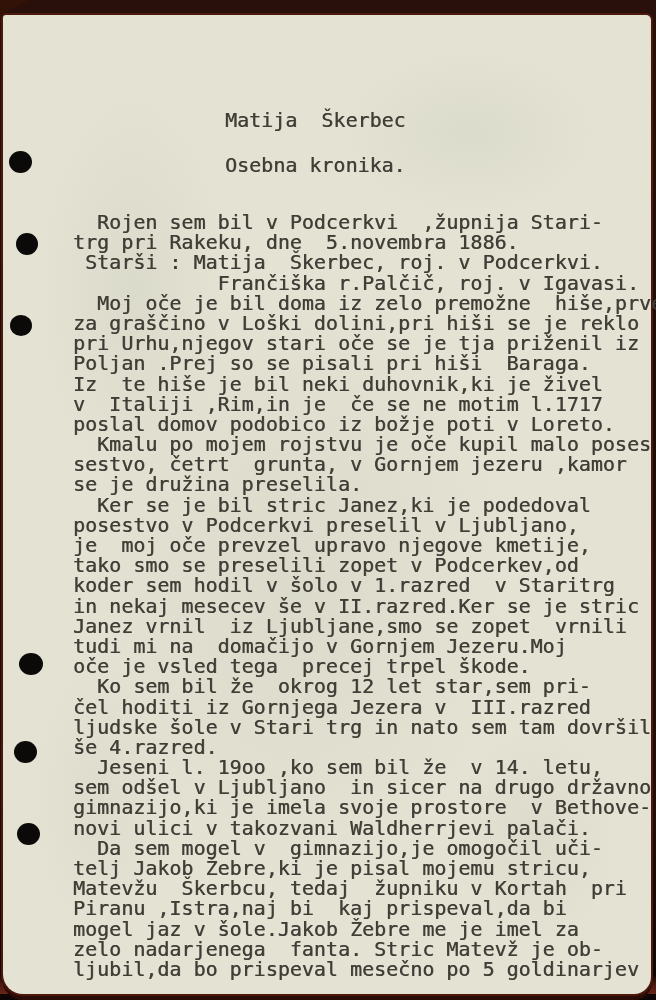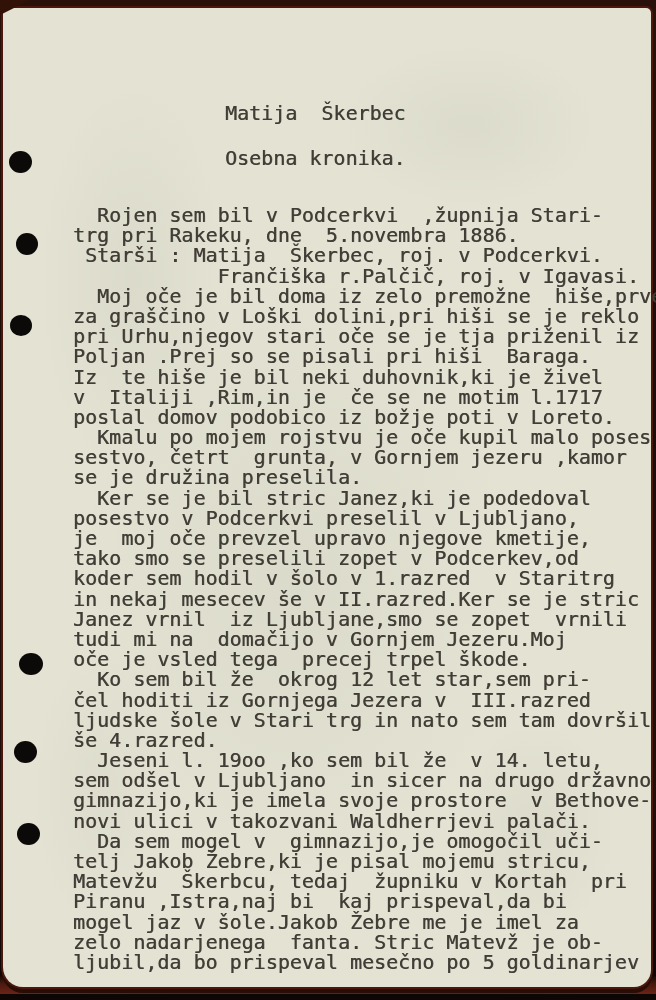--- a/index.html
+++ b/index.html
@@ -15,21 +15,21 @@
     position: absolute; inset: 0;
     background: linear-gradient(180deg, #2a100a 0%, #1c0d07 40%, #230e08 80%, #0d0604 100%);
   }
   .cover-red-bottom {
     position: absolute; left: 0; right: 0; bottom: 6px; height: 18px;
     background: radial-gradient(ellipse at 3% 100%, #6b2416 0%, rgba(107,36,22,0.65) 40%, transparent 75%),
                 radial-gradient(ellipse at 97% 100%, #6b2416 0%, rgba(107,36,22,0.6) 40%, transparent 75%);
   }
   .paper {
     position: absolute;
-    left: 3px; top: 8px;
+    left: 3px; top: 15px;
     width: 648px; height: 979px;
     background:
       radial-gradient(closest-side at 20% 28%, rgba(150,155,130,0.10), transparent 72%),
       radial-gradient(closest-side at 72% 12%, rgba(130,140,115,0.08), transparent 70%),
       radial-gradient(closest-side at 45% 58%, rgba(140,145,120,0.09), transparent 75%),
       radial-gradient(closest-side at 82% 84%, rgba(135,140,115,0.08), transparent 70%),
       radial-gradient(closest-side at 15% 80%, rgba(145,150,125,0.07), transparent 70%),
       #e3e2d3;
     border-radius: 3px 5px 17px 20px;
     box-shadow: 0 0 0 2px #4c170d, 0 5px 0 1px #2a0d06;

